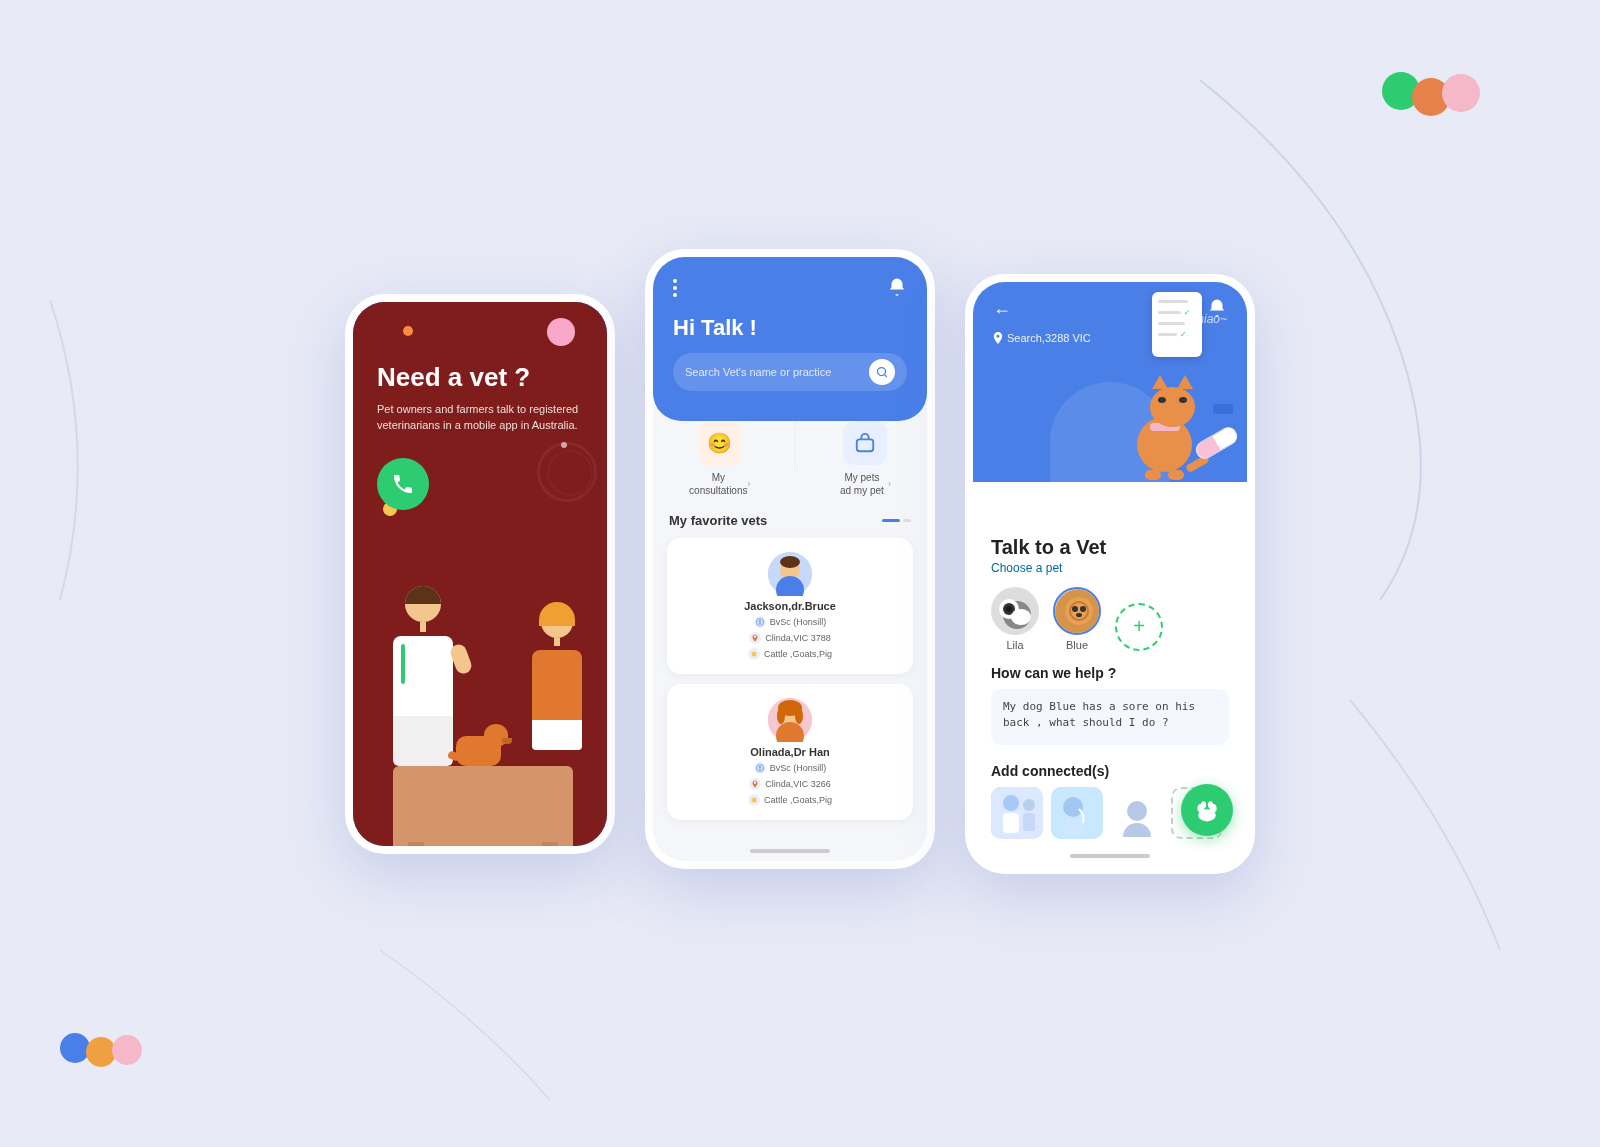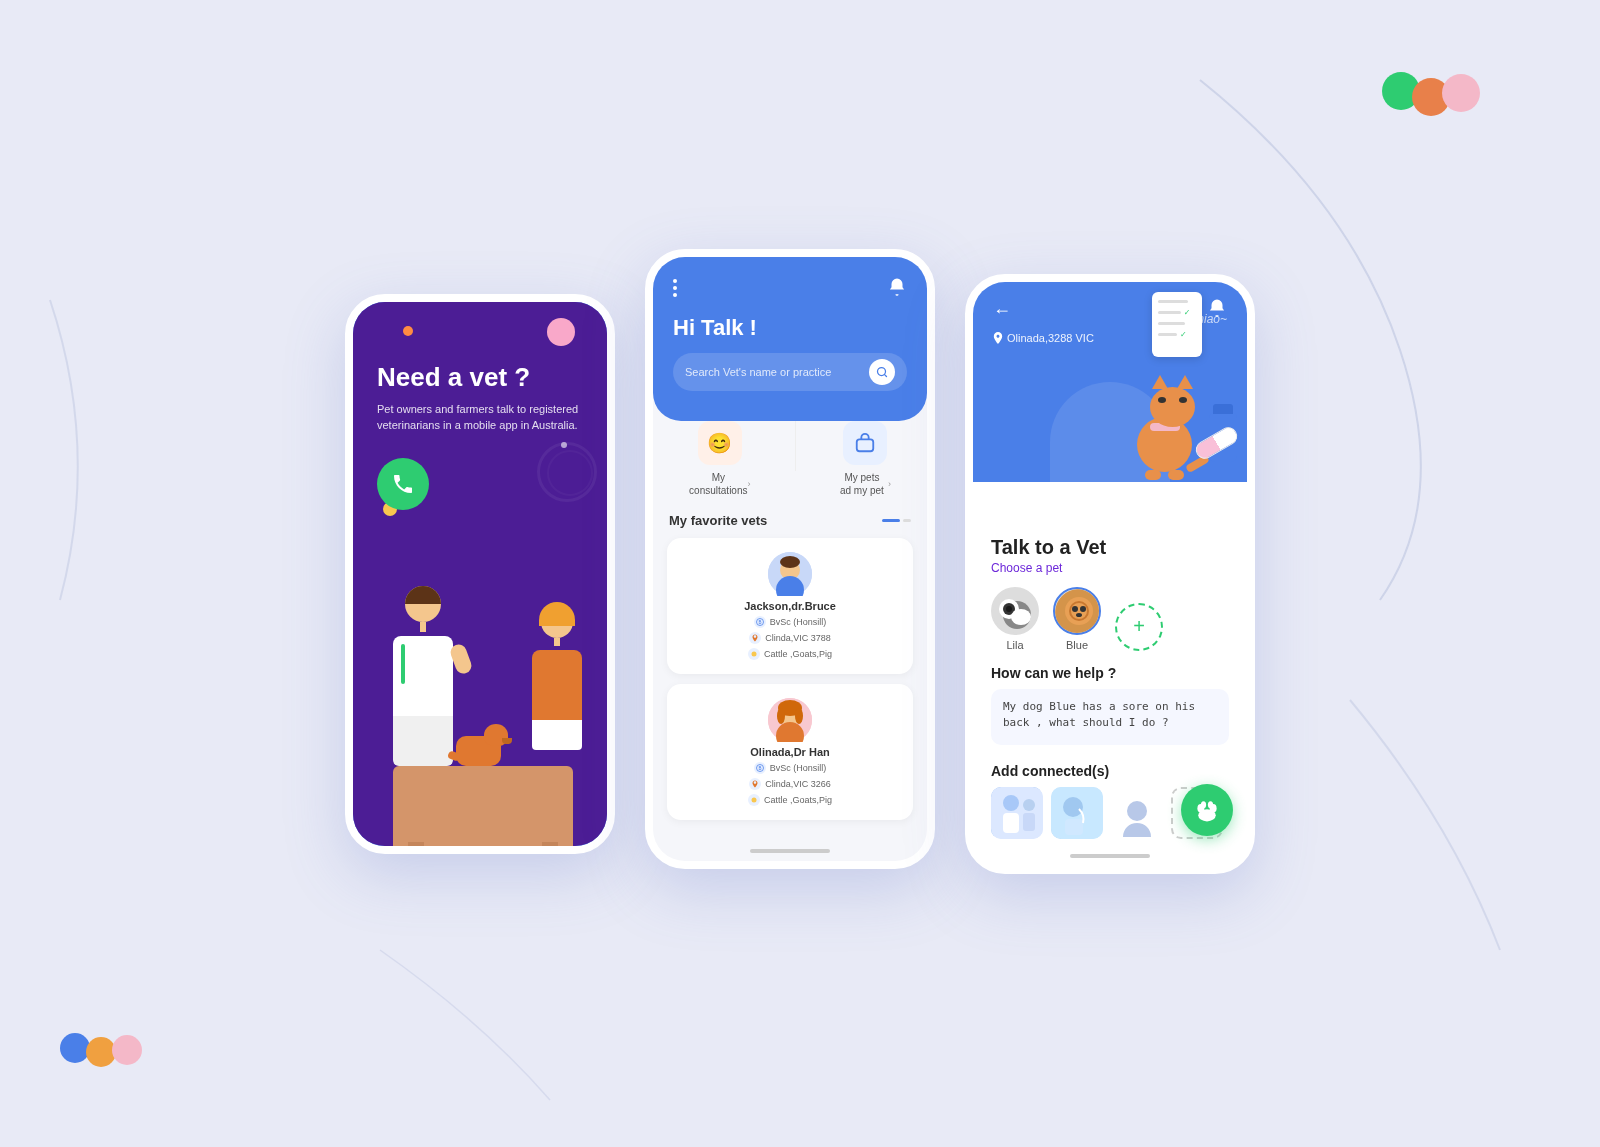--- a/index.html
+++ b/index.html
@@ -70,21 +70,21 @@
     .phone-1 {
       width: 270px;
       height: 560px;
       background: #4a7fe8;
       border: 8px solid #fff;
     }
 
     .phone-1-inner {
       width: 100%;
       height: 100%;
-      background: #4c1d95;
+      background: #7f1d1d;
       position: relative;
       overflow: hidden;
     }
 
     .phone-1-header {
       padding: 28px 24px 16px;
       position: relative;
       z-index: 2;
     }
 
@@ -665,21 +665,21 @@
 
     .talk-title {
       font-size: 20px;
       font-weight: 800;
       color: #222;
       margin-top: 36px;
     }
 
     .choose-pet-label {
       font-size: 12px;
-      color: #6d28d9;
+      color: #0369a1;
       margin-top: 2px;
       margin-bottom: 12px;
     }
 
     .pets-row {
       display: flex;
       gap: 14px;
       align-items: flex-end;
       margin-bottom: 14px;
     }
@@ -1063,21 +1063,21 @@
           <span class="back-arrow">←</span>
           <svg width="20" height="22" viewBox="0 0 24 28" fill="white">
             <path d="M12 2a7 7 0 0 0-7 7v4l-2 3h18l-2-3V9a7 7 0 0 0-7-7zm0 22a2 2 0 0 0 2-2h-4a2 2 0 0 0 2 2z"></path>
           </svg>
         </div>
 
         <div class="phone-3-location">
           <svg width="10" height="12" viewBox="0 0 16 20" fill="white">
             <path d="M8 0C4.13 0 1 3.13 1 7c0 5.25 7 13 7 13s7-7.75 7-13c0-3.87-3.13-7-7-7zm0 9.5C6.62 9.5 5.5 8.38 5.5 7S6.62 4.5 8 4.5 10.5 5.62 10.5 7 9.38 9.5 8 9.5z"></path>
           </svg>
-          <span class="location-text">Olinada,3288 VIC</span>
+          <span class="location-text">Search,3288 VIC</span>
         </div>
 
         <div class="miao-text">miao~</div>
 
         <div style="position:absolute;bottom:0;left:50%;transform:translateX(-50%);width:120px;height:100px;background:rgba(255,255,255,0.1);border-radius:60px 60px 0 0;"></div>
 
         <div class="cat-body-css">
 
           <div style="position:absolute;bottom:0;right:-20px;width:24px;height:8px;background:#e8904a;border-radius:4px;transform:rotate(-30deg) translateY(-5px);"></div>
 

